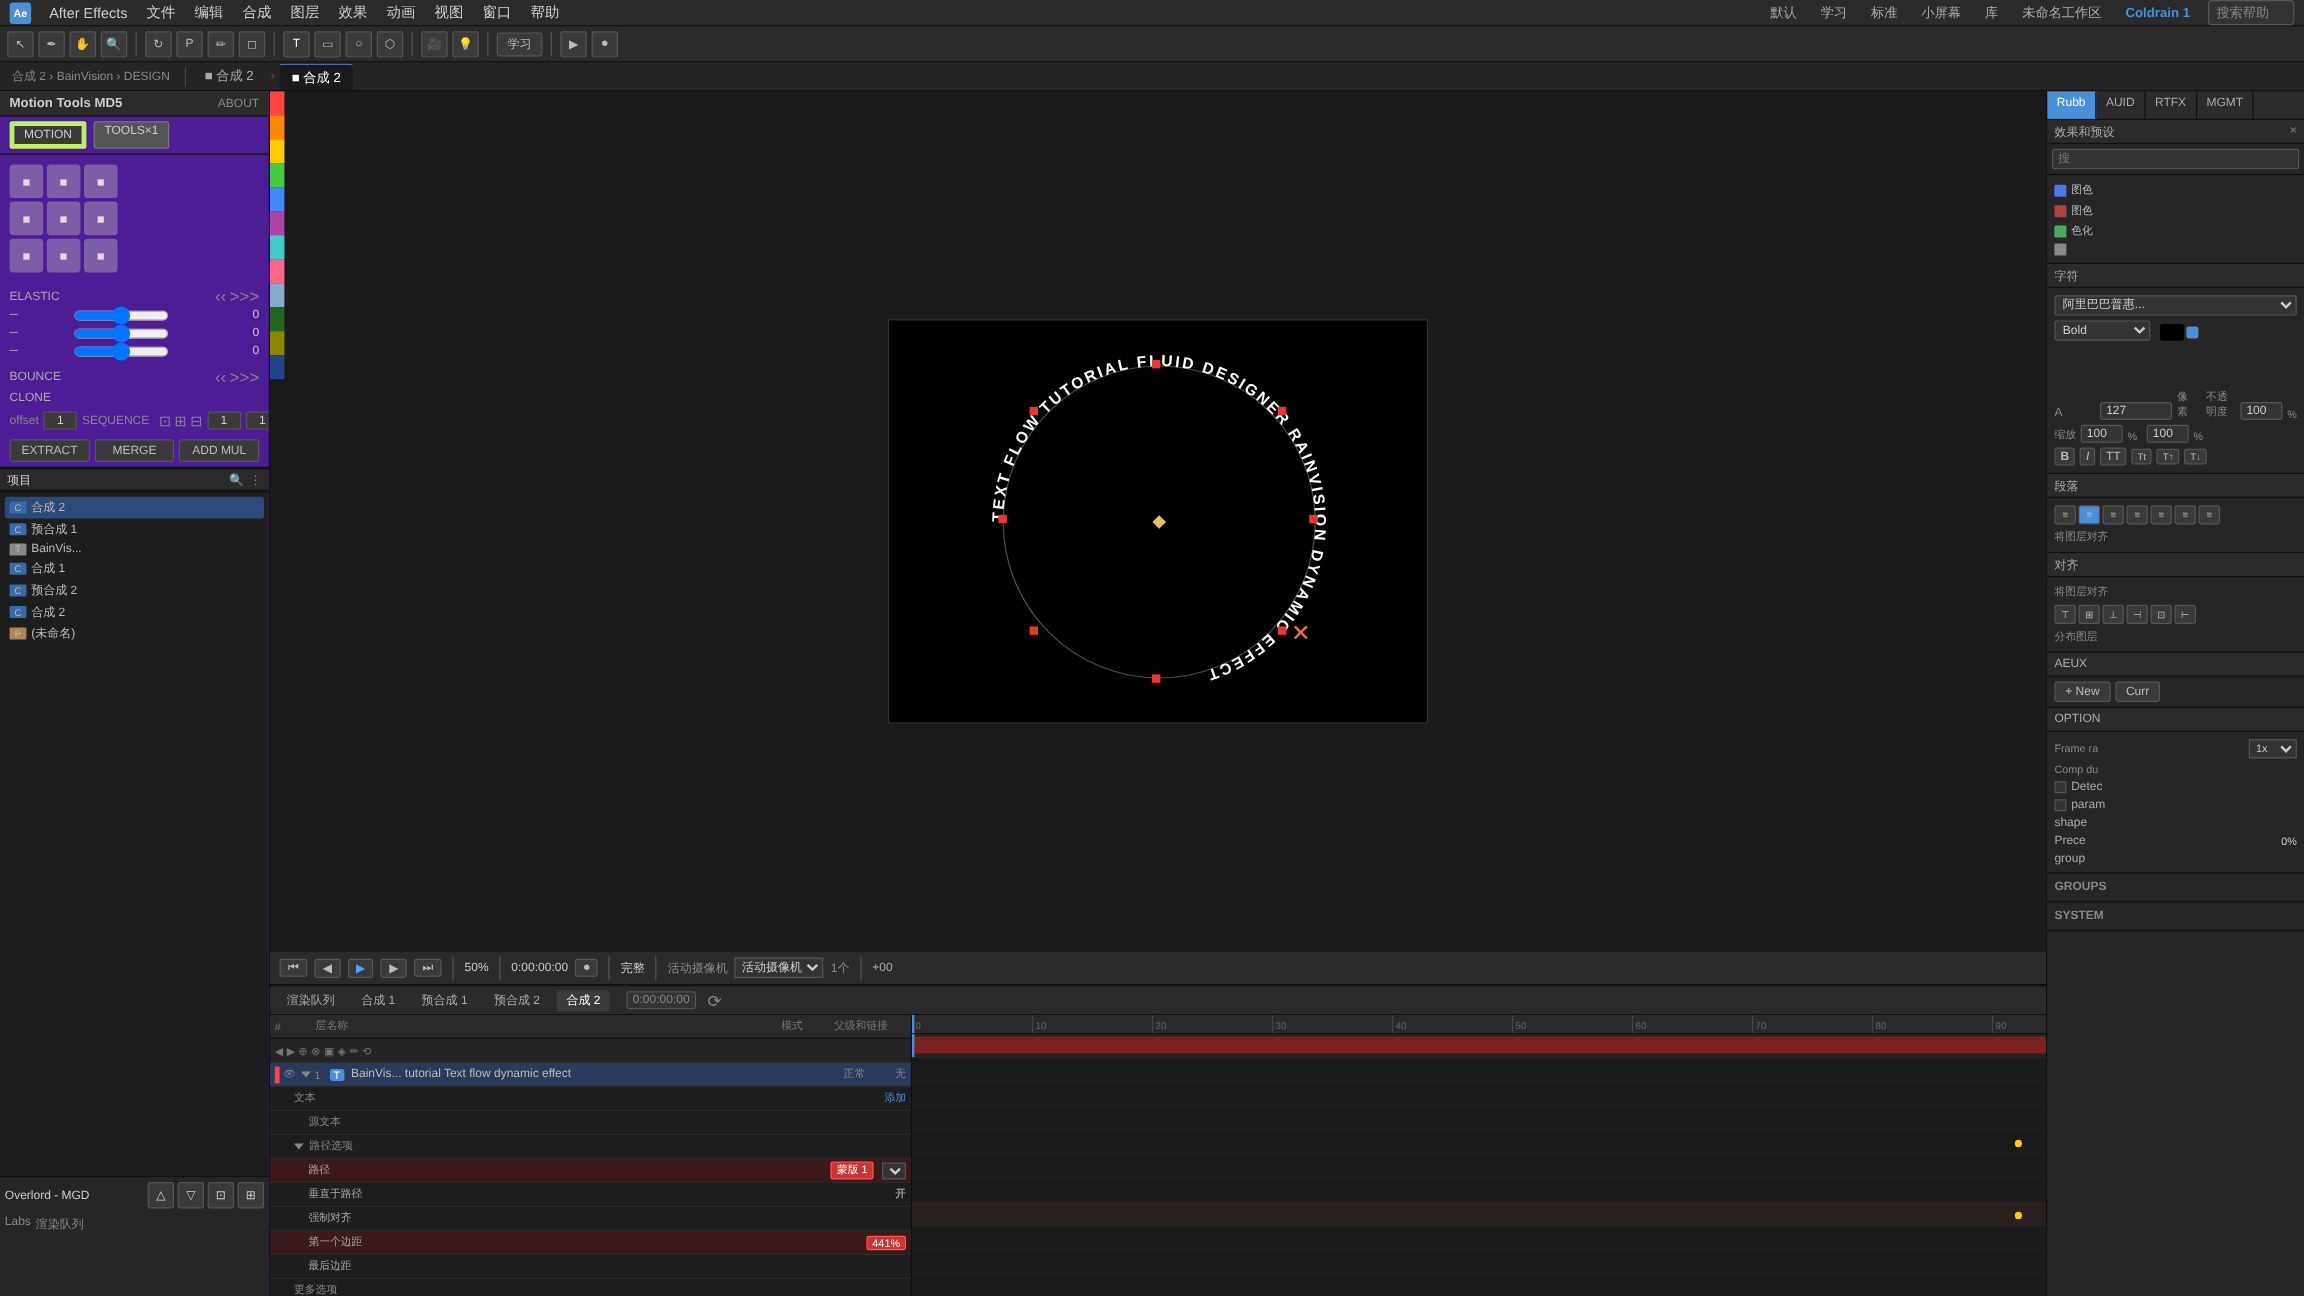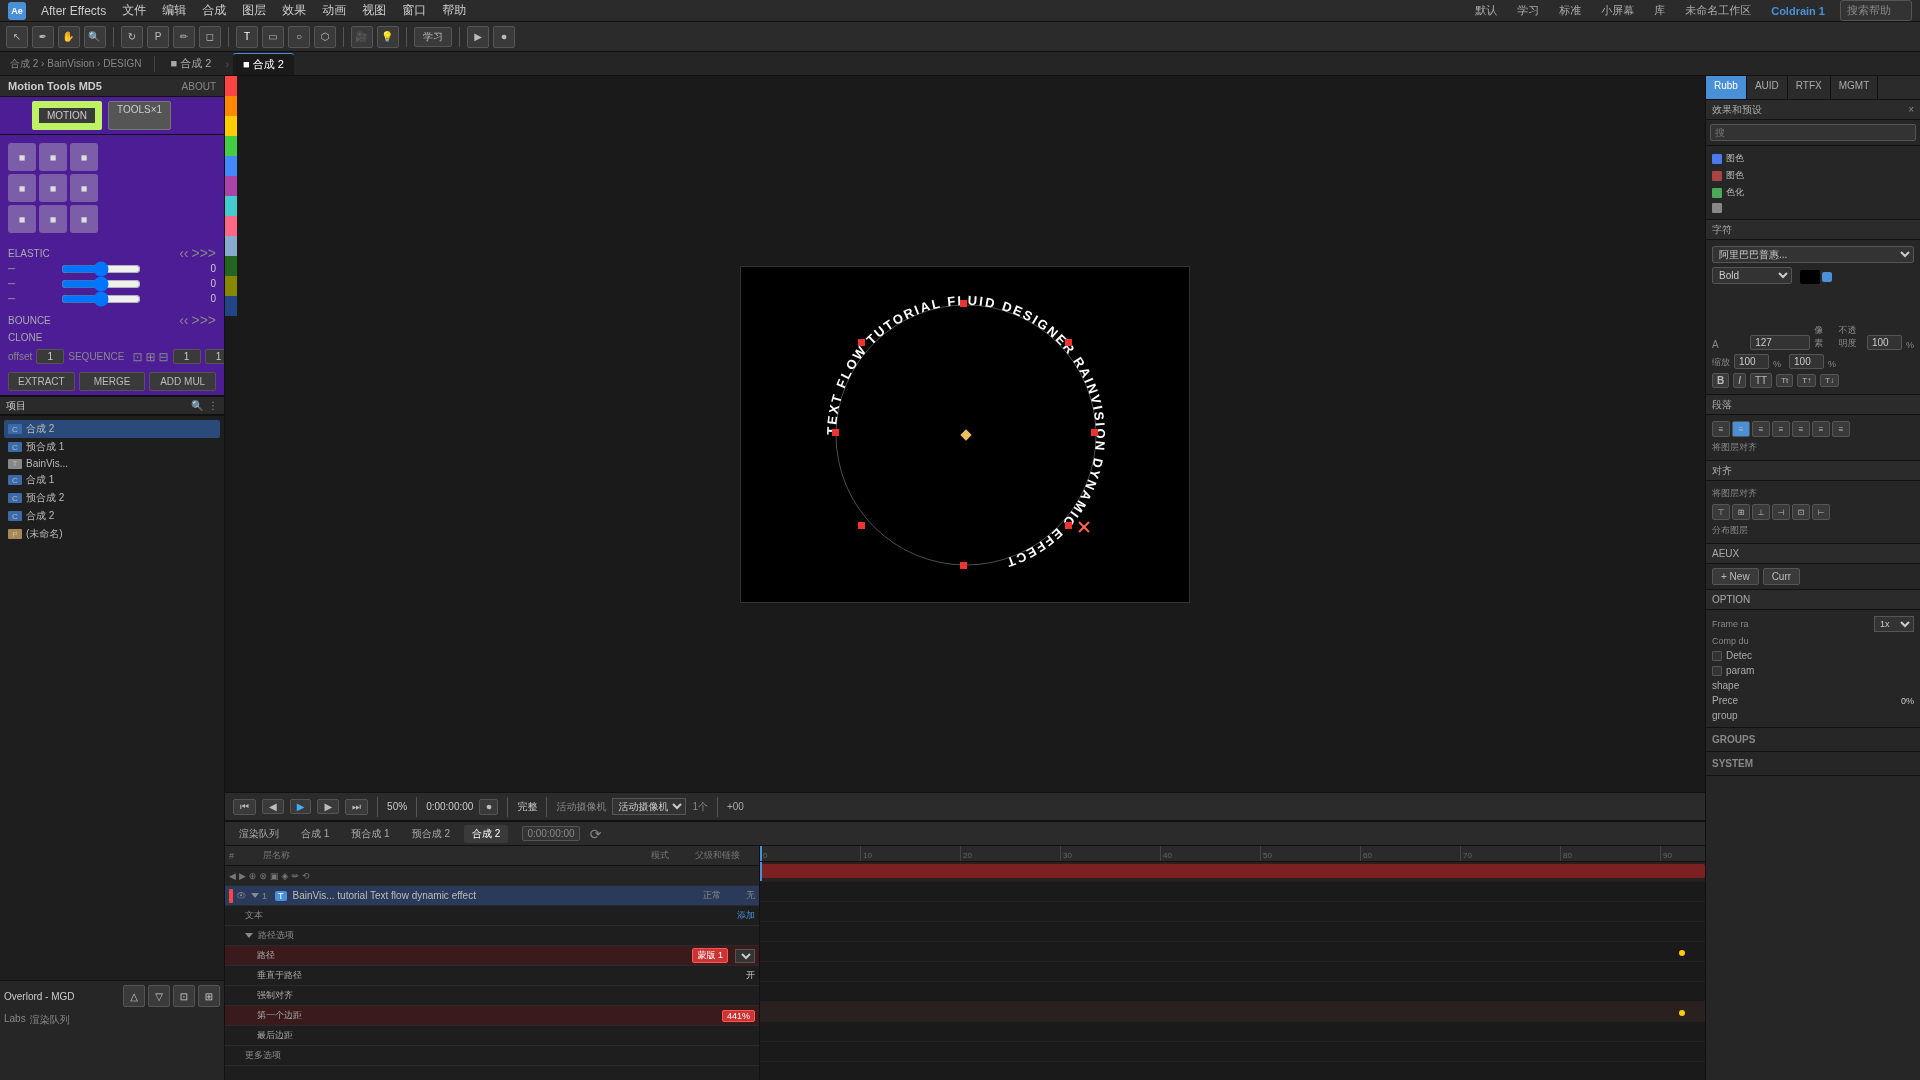--- a/index.html
+++ b/index.html
@@ -542,21 +542,21 @@
 <div id="main">
 
   <div id="left-panel">
 
     <div class="panel-header">
       <span class="panel-header-title">Motion Tools MD5</span>
       <span style="font-size:10px;color:#888;cursor:pointer;">ABOUT</span>
     </div>
 
     <div style="display:flex;gap:6px;padding:4px 8px;border-bottom:1px solid #111;">
-      <div style="padding:2px 8px;background:#3a3a3a;border:7px solid #bef264;border-radius:2px;font-size:10px;color:#ccc;cursor:pointer;margin-left:24px;">MOTION</div>
+      <div style="padding:2px 8px;background:#3a3a3a;border:4px solid #bef264;border-radius:2px;font-size:10px;color:#ccc;cursor:pointer;">MOTION</div>
       <div style="padding:2px 8px;background:#555;border:1px solid #777;border-radius:2px;font-size:10px;color:#ccc;cursor:pointer;">TOOLS×1</div>
     </div>
 
     <div class="motion-grid">
       <div class="mg-cell">◼</div>
       <div class="mg-cell">◼</div>
       <div class="mg-cell">◼</div>
       <div class="mg-cell">◼</div>
       <div class="mg-cell">◼</div>
       <div class="mg-cell">◼</div>
@@ -801,20 +801,23 @@
             <span class="layer-name">BainVis... tutorial  Text flow  dynamic  effect</span>
             <span class="layer-mode">正常</span>
             <span style="font-size:9px;color:#888;">无</span>
           </div>
 
           <div class="layer-row sub">
             <span style="font-size:9px;color:#888;">文本</span>
             <div style="margin-left:auto;font-size:9px;color:#4a90d9;cursor:pointer;">添加</div>
           </div>
 
+          <div class="layer-row sub2">
+            <span style="font-size:9px;color:#888;">源文本</span>
+          </div>
 
           <div class="layer-row sub">
             <div class="tri-down"></div>
             <span style="font-size:9px;color:#888;margin-left:2px;">路径选项</span>
           </div>
 
           <div class="layer-row sub2" style="background:#3a1a1a;">
             <span style="font-size:9px;color:#aaa;">路径</span>
             <div style="margin-left:auto;background:#c33;border:1px solid #f55;border-radius:2px;padding:0 4px;font-size:9px;color:#fff;">蒙版 1</div>
             <select style="background:#333;border:1px solid #555;color:#ccc;font-size:9px;margin-left:4px;width:20px;"></select>

